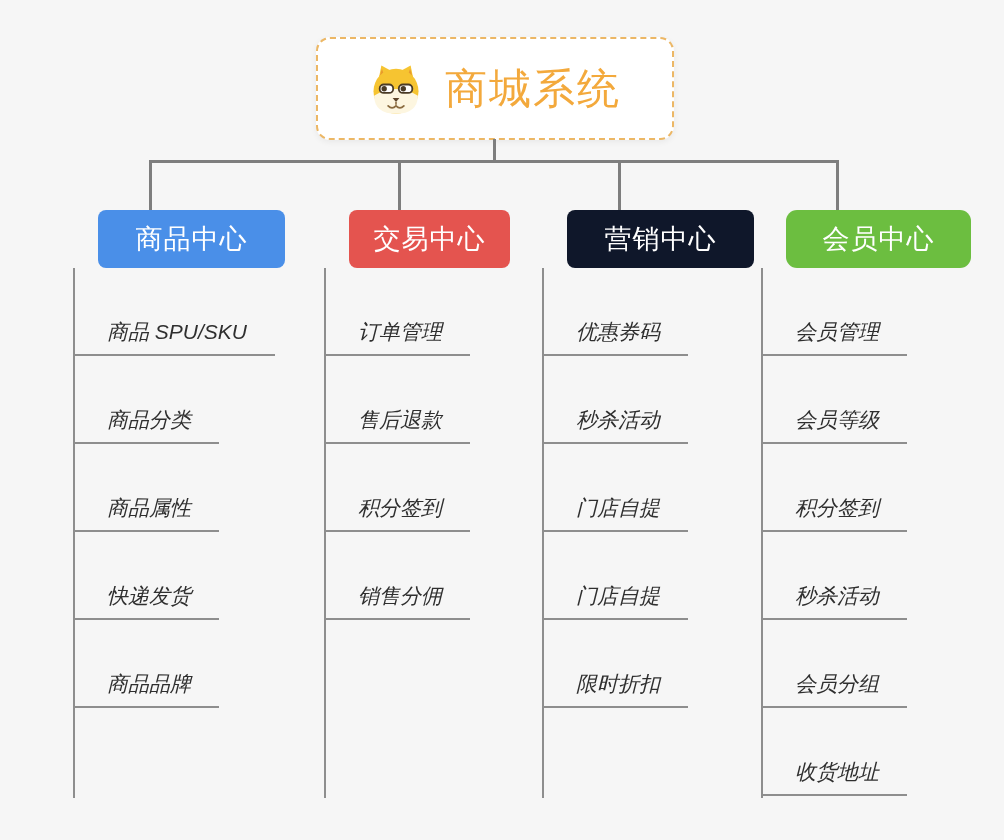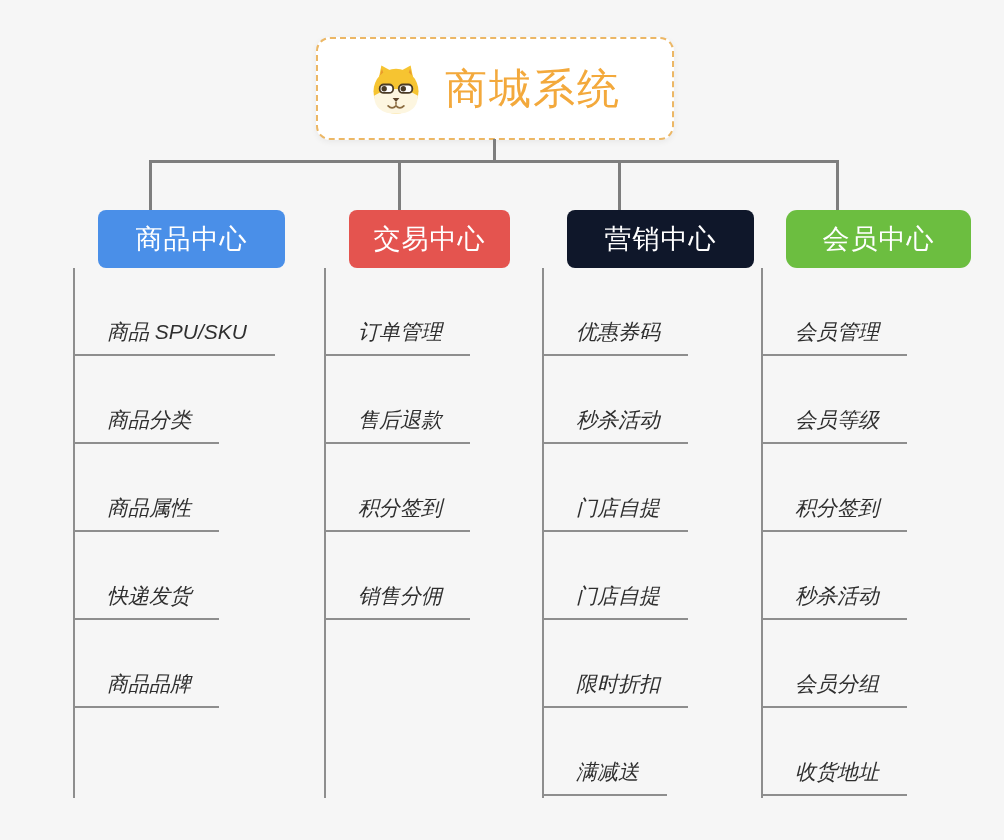--- a/index.html
+++ b/index.html
@@ -175,23 +175,20 @@
           </div>
           <div class="item">
             <span class="item-label">门店自提</span>
           </div>
           <div class="item">
             <span class="item-label">门店自提</span>
           </div>
           <div class="item">
             <span class="item-label">限时折扣</span>
           </div>
-          <div class="item">
-            <span class="item-label">满减送</span>
-          </div>
         </div>
       </div>
       <div class="column col-3">
         <div class="branch-box" style="background: rgb(108, 190, 64); border-radius: 11px;">
           <span class="branch-label">会员中心</span>
         </div>
         <div class="spine"></div>
         <div class="items">
           <div class="item">
             <span class="item-label">会员管理</span>

